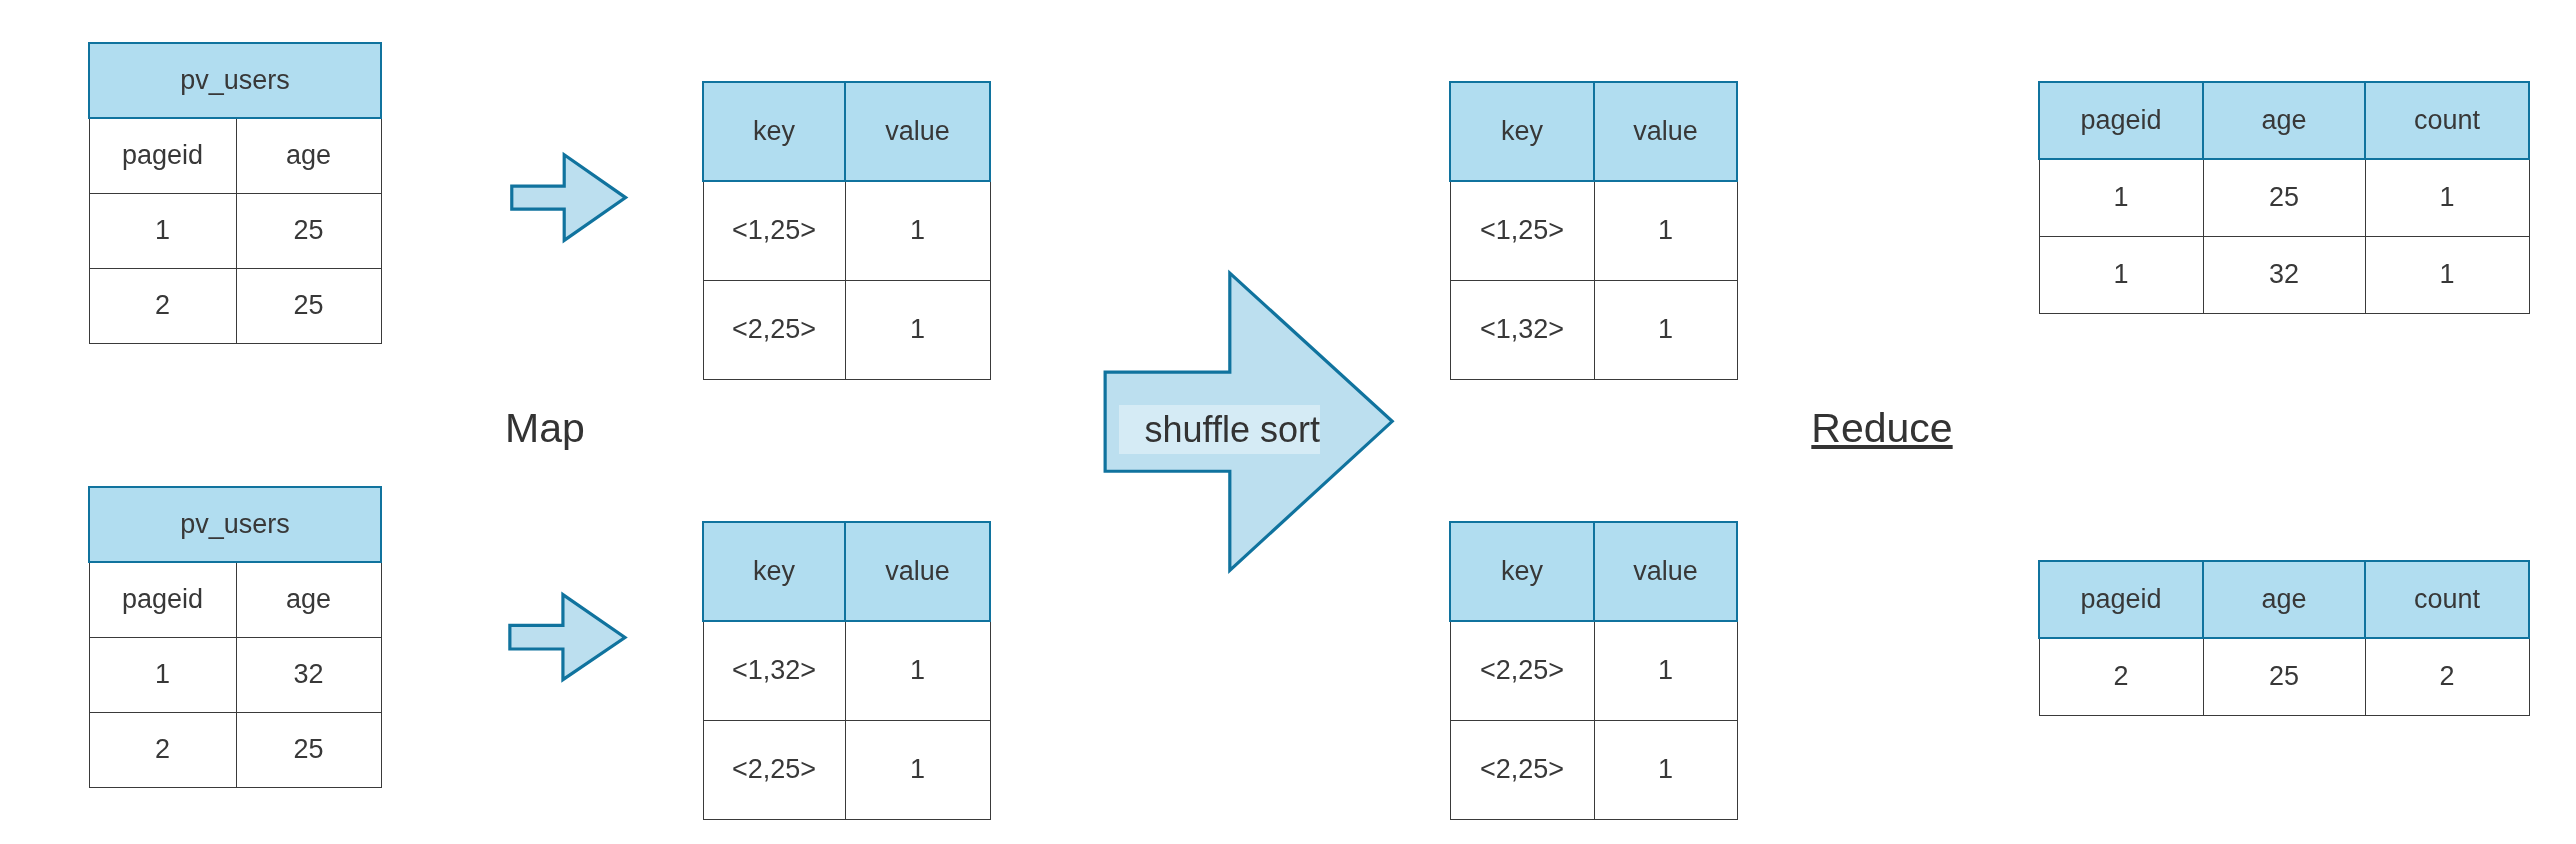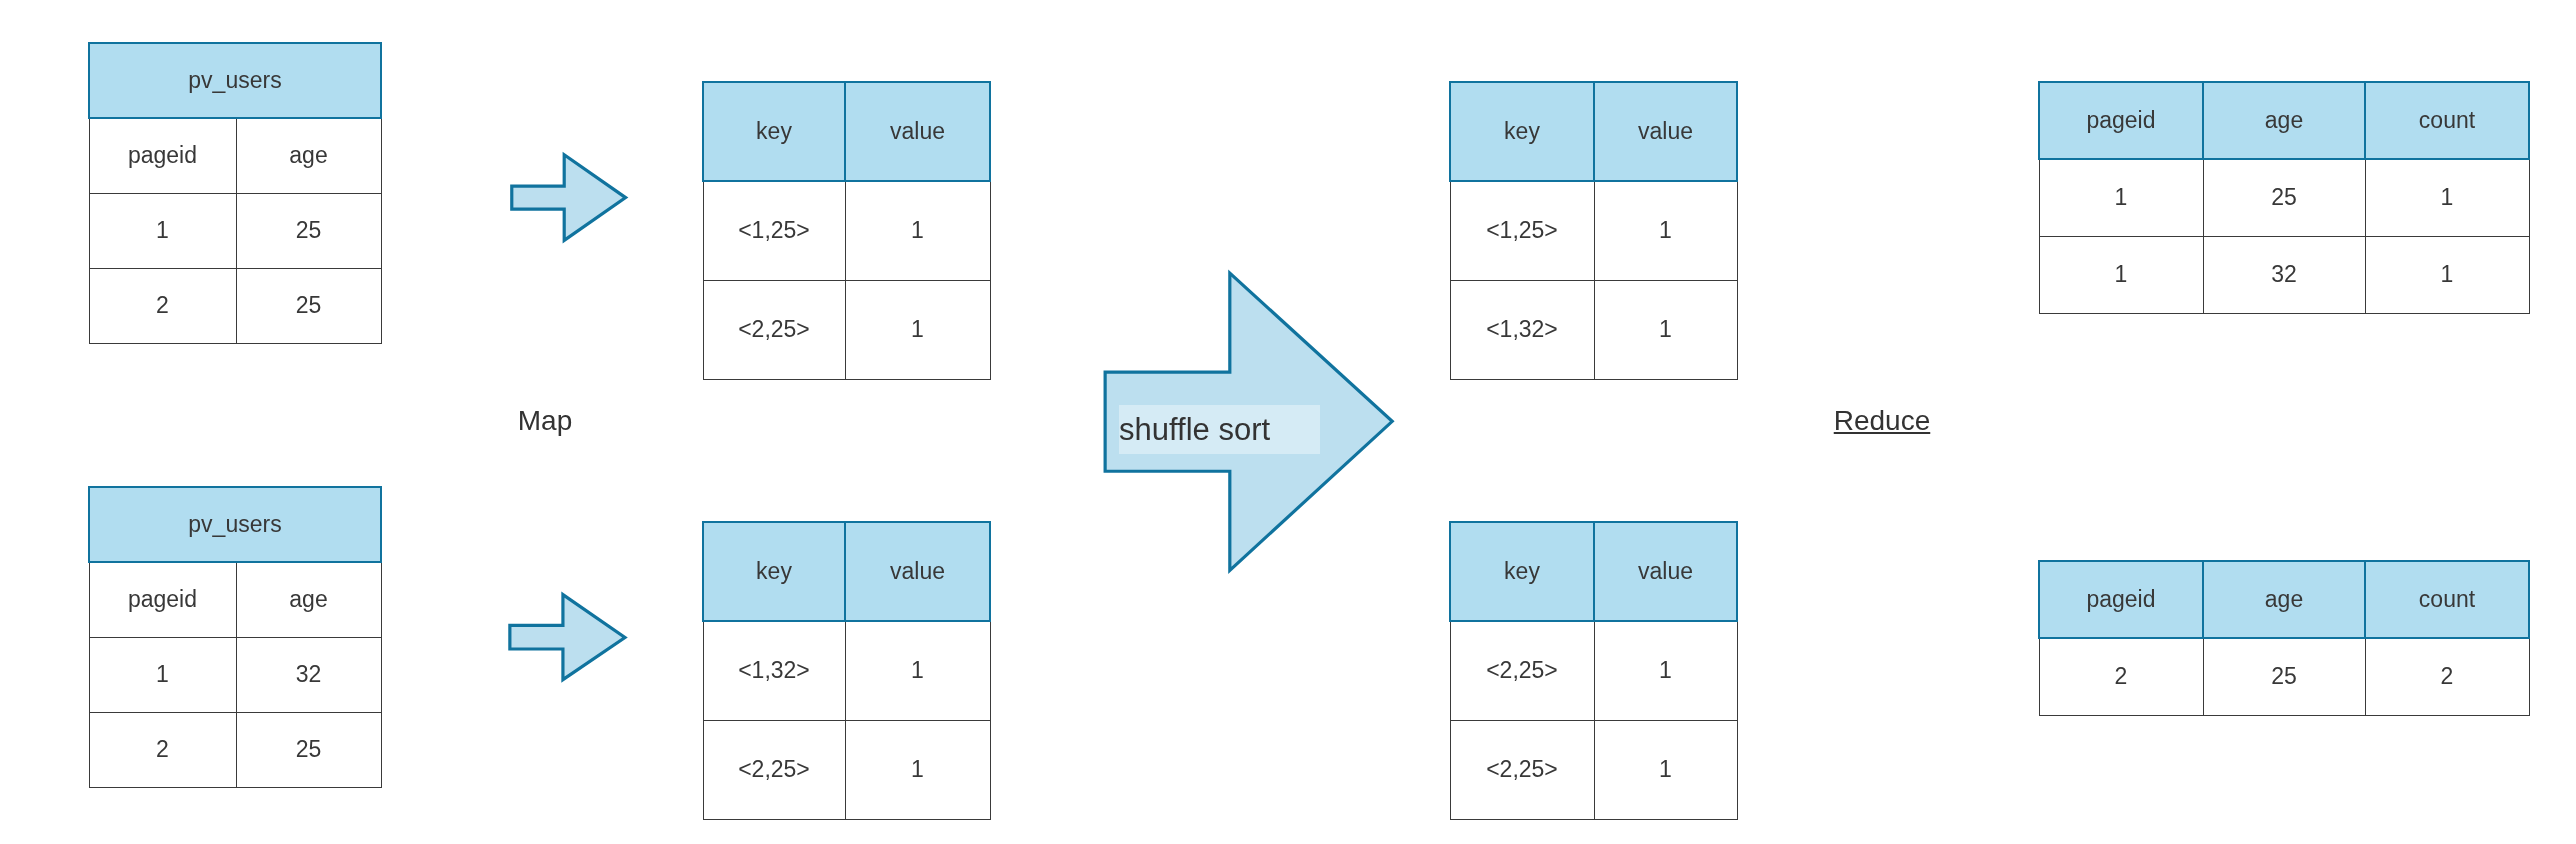--- a/index.html
+++ b/index.html
@@ -21,53 +21,53 @@
     width: 2576px; height: 844px;
   }
   .tbl-wrap { position: absolute; }
   table.tbl {
     border-collapse: collapse;
     table-layout: fixed;
   }
   .tbl td {
     text-align: center;
     vertical-align: middle;
-    font-size: 23px;
+    font-size: 27px;
     padding: 0;
     overflow: hidden;
     white-space: nowrap;
   }
   
   td.blue {
     background: #b1ddf0;
     border: 2.6px solid #10739e;
   }
   
   td.cell {
     background: #ffffff;
     border: 1.9px solid #3a3a3a;
   }
   .src tr { height: 75px; }
   .kv  tr { height: 99px; }
   .res tr { height: 77px; }
   .stage-label {
     position: absolute;
-    font-size: 28px;
+    font-size: 41px;
     text-align: center;
     color: #333333;
   }
   .arrow-text {
     position: absolute;
     left: 1119px;
     top: 405px;
     width: 201px;
     height: 49px;
     line-height: 49px;
-    text-align: left;
-    font-size: 31px;
+    text-align: right;
+    font-size: 36px;
     color: #333333;
     background: rgba(255,255,255,0.38);
   }
 </style>
 </head>
 <body>
 
 <svg class="arrow-layer" viewBox="0 0 4028 1320">
   <polygon points="800,291 882,291 882,242 978,309 882,376 882,327 800,327" stroke-width="5" fill="#bcdfef" stroke="#10739e"></polygon>
   <polygon points="797,978 880,978 880,930 977,997 880,1063 880,1015 797,1015" stroke-width="5" fill="#bcdfef" stroke="#10739e"></polygon>

